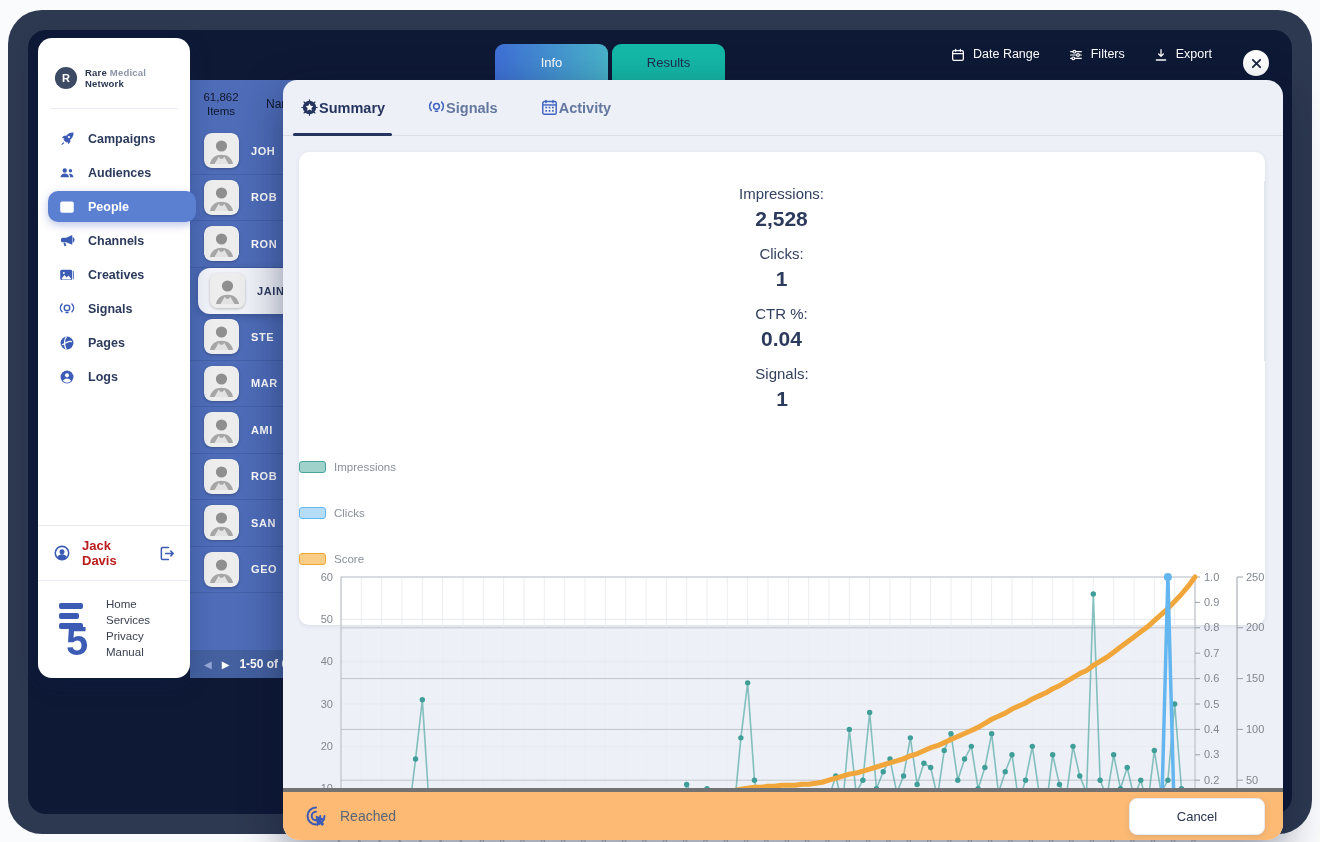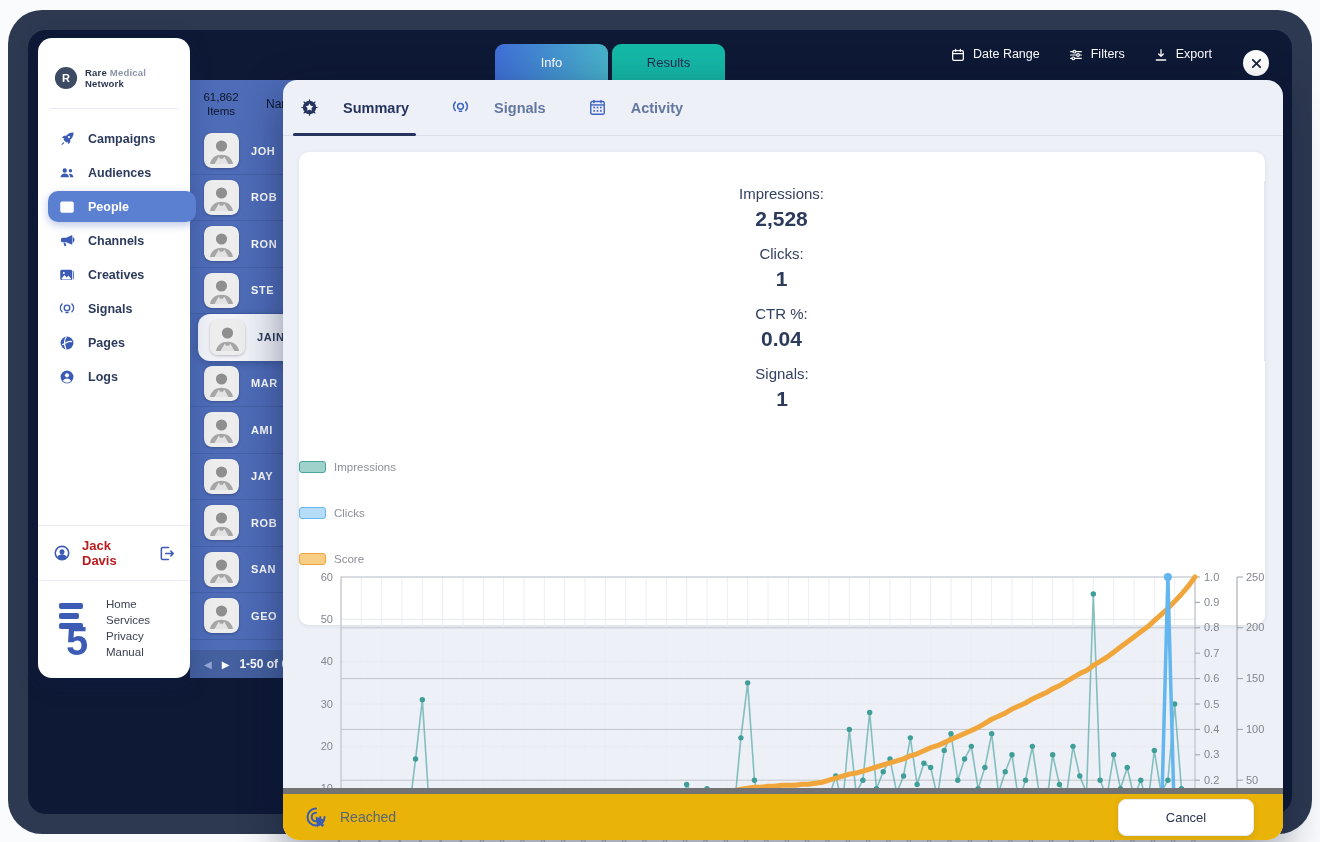--- a/index.html
+++ b/index.html
@@ -62,41 +62,41 @@
   .action-item { display:flex; gap:7px; color:#ffffff; cursor:pointer; }
   .action-item .ic { width:16px; height:16px; display:flex; color:#fff; }
   .action-item .ic svg { width:16px; height:16px; }
   .action-item .albl { font-size:12.5px; }
   .close-btn { position:absolute; left:1243px; top:50px; width:26px; height:26px; border-radius:50%; background:#ffffff; display:flex; align-items:center; justify-content:center; cursor:pointer; z-index:4; }
   .close-btn svg { width:11px; height:11px; }
 
   
   .modal { position:absolute; left:283px; top:80px; width:1000px; height:760px; background:#edf0f7; border-radius:16px; border-top-left-radius:14px; z-index:10; box-shadow:0 14px 44px rgba(8,18,48,.45); }
   .modal-tabs { display:flex; align-items:center; height:56px; padding-left:17px; gap:42px; border-bottom:1px solid #dbdfe9; position:relative; }
-  .mtab { display:flex; align-items:center; gap:24px; cursor:pointer; position:relative; height:100%; }
+  .mtab { display:flex; align-items:center; gap:0; cursor:pointer; position:relative; height:100%; }
   .mtab .ic { width:19px; height:19px; display:flex; color:#3f63c0; }
   .mtab .ic svg { width:19px; height:19px; }
   .mtab .mlbl { font-size:14.5px; font-weight:bold; color:#64779e; }
   .mtab.active .ic { color:#26355f; }
   .mtab.active .mlbl { color:#26355f; }
   .mtab.active::after { content:""; position:absolute; left:-7px; right:-7px; bottom:-1px; height:3px; background:#26355f; border-radius:2px; }
 
   .card { position:absolute; left:16px; top:72px; width:966px; height:473px; background:#ffffff; border-radius:10px; box-shadow:0 1px 5px rgba(25,40,80,.09); }
   .stats-row { display:flex; margin-top:29px;flex-direction:column; }
   .stat { flex:1; text-align:center; padding:4px 0 10px; }
   .stat:not(:last-child) { border-right:1px solid #e2e6ee; }
   .stat .slbl { font-size:15px; color:#33405f; }
   .stat .sval { font-size:21px; font-weight:bold; color:#2c3a5c; margin-top:5px; }
   .legend { display:flex; justify-content:space-between; gap:34px; margin-top:40px;flex-direction:column; }
   .legend-item { display:flex; align-items:center; gap:8px; cursor:pointer; }
   .legend-swatch { width:27px; height:12px; border-radius:3px; }
   .legend-label { font-size:11.5px; color:#8a8f99; }
   .chart-wrap { margin-top:2px; }
 
-  .modal-footer { position:absolute; left:0; right:0; bottom:0; height:52px; background:#eab308; border-top:6px solid #737373; border-radius:0 0 16px 16px; display:flex; align-items:center; padding:0 29px 0 20px; }
+  .modal-footer { position:absolute; left:0; right:0; bottom:0; height:52px; background:#fdba74; border-top:4px solid #737373; border-radius:0 0 16px 16px; display:flex; align-items:center; padding:0 18px 0 20px; }
   .reached { display:flex; align-items:center; gap:10px; }
   .reached .ic { width:27px; height:27px; }
   .reached .rlbl { font-size:14px; color:#5a6575; }
   .cancel-btn { margin-left:auto; width:136px; height:37px; background:#ffffff; border:1px solid #e7eaf1; border-radius:8px; display:flex; align-items:center; justify-content:center; font-size:13px; color:#2a3450; cursor:pointer; box-shadow:0 2px 6px rgba(40,60,100,.12); }
 </style>
 </head>
 <body>
 
 <div class="stage">
   <div class="device-frame"></div>
@@ -260,42 +260,42 @@
           <span class="avatar">
             <svg viewBox="0 0 35 35" width="35" height="35">
               <rect width="35" height="35" rx="7" fill="#ededed"></rect>
               <circle cx="17.5" cy="13" r="5.6" fill="#8f8f8f"></circle>
               <path d="M6 31c1-6.2 5.7-9.3 11.5-9.3S28 24.8 29 31z" fill="#a6a6a6"></path>
               <path d="M10.5 31l4.2-7.3 1.5 2h2.6l1.5-2 4.2 7.3z" fill="#e2e2e2"></path>
             </svg>
           </span>
           <span class="pname">RON</span>
         </div>
+        <div class="person-row selected">
+          <span class="avatar">
+            <svg viewBox="0 0 35 35" width="35" height="35">
+              <rect width="35" height="35" rx="7" fill="#ededed"></rect>
+              <circle cx="17.5" cy="13" r="5.6" fill="#8f8f8f"></circle>
+              <path d="M6 31c1-6.2 5.7-9.3 11.5-9.3S28 24.8 29 31z" fill="#a6a6a6"></path>
+              <path d="M10.5 31l4.2-7.3 1.5 2h2.6l1.5-2 4.2 7.3z" fill="#e2e2e2"></path>
+            </svg>
+          </span>
+          <span class="pname">JAIN</span>
+        </div>
         <div class="person-row">
           <span class="avatar">
             <svg viewBox="0 0 35 35" width="35" height="35">
               <rect width="35" height="35" rx="7" fill="#ededed"></rect>
               <circle cx="17.5" cy="13" r="5.6" fill="#8f8f8f"></circle>
               <path d="M6 31c1-6.2 5.7-9.3 11.5-9.3S28 24.8 29 31z" fill="#a6a6a6"></path>
               <path d="M10.5 31l4.2-7.3 1.5 2h2.6l1.5-2 4.2 7.3z" fill="#e2e2e2"></path>
             </svg>
           </span>
           <span class="pname">STE</span>
         </div>
-        <div class="person-row selected">
-          <span class="avatar">
-            <svg viewBox="0 0 35 35" width="35" height="35">
-              <rect width="35" height="35" rx="7" fill="#ededed"></rect>
-              <circle cx="17.5" cy="13" r="5.6" fill="#8f8f8f"></circle>
-              <path d="M6 31c1-6.2 5.7-9.3 11.5-9.3S28 24.8 29 31z" fill="#a6a6a6"></path>
-              <path d="M10.5 31l4.2-7.3 1.5 2h2.6l1.5-2 4.2 7.3z" fill="#e2e2e2"></path>
-            </svg>
-          </span>
-          <span class="pname">JAIN</span>
-        </div>
         <div class="person-row">
           <span class="avatar">
             <svg viewBox="0 0 35 35" width="35" height="35">
               <rect width="35" height="35" rx="7" fill="#ededed"></rect>
               <circle cx="17.5" cy="13" r="5.6" fill="#8f8f8f"></circle>
               <path d="M6 31c1-6.2 5.7-9.3 11.5-9.3S28 24.8 29 31z" fill="#a6a6a6"></path>
               <path d="M10.5 31l4.2-7.3 1.5 2h2.6l1.5-2 4.2 7.3z" fill="#e2e2e2"></path>
             </svg>
           </span>
           <span class="pname">MAR</span>
@@ -303,31 +303,20 @@
         <div class="person-row">
           <span class="avatar">
             <svg viewBox="0 0 35 35" width="35" height="35">
               <rect width="35" height="35" rx="7" fill="#ededed"></rect>
               <circle cx="17.5" cy="13" r="5.6" fill="#8f8f8f"></circle>
               <path d="M6 31c1-6.2 5.7-9.3 11.5-9.3S28 24.8 29 31z" fill="#a6a6a6"></path>
               <path d="M10.5 31l4.2-7.3 1.5 2h2.6l1.5-2 4.2 7.3z" fill="#e2e2e2"></path>
             </svg>
           </span>
           <span class="pname">AMI</span>
-        </div>
-        <div class="person-row">
-          <span class="avatar">
-            <svg viewBox="0 0 35 35" width="35" height="35">
-              <rect width="35" height="35" rx="7" fill="#ededed"></rect>
-              <circle cx="17.5" cy="13" r="5.6" fill="#8f8f8f"></circle>
-              <path d="M6 31c1-6.2 5.7-9.3 11.5-9.3S28 24.8 29 31z" fill="#a6a6a6"></path>
-              <path d="M10.5 31l4.2-7.3 1.5 2h2.6l1.5-2 4.2 7.3z" fill="#e2e2e2"></path>
-            </svg>
-          </span>
-          <span class="pname">JAY</span>
         </div>
         <div class="person-row">
           <span class="avatar">
             <svg viewBox="0 0 35 35" width="35" height="35">
               <rect width="35" height="35" rx="7" fill="#ededed"></rect>
               <circle cx="17.5" cy="13" r="5.6" fill="#8f8f8f"></circle>
               <path d="M6 31c1-6.2 5.7-9.3 11.5-9.3S28 24.8 29 31z" fill="#a6a6a6"></path>
               <path d="M10.5 31l4.2-7.3 1.5 2h2.6l1.5-2 4.2 7.3z" fill="#e2e2e2"></path>
             </svg>
           </span>

